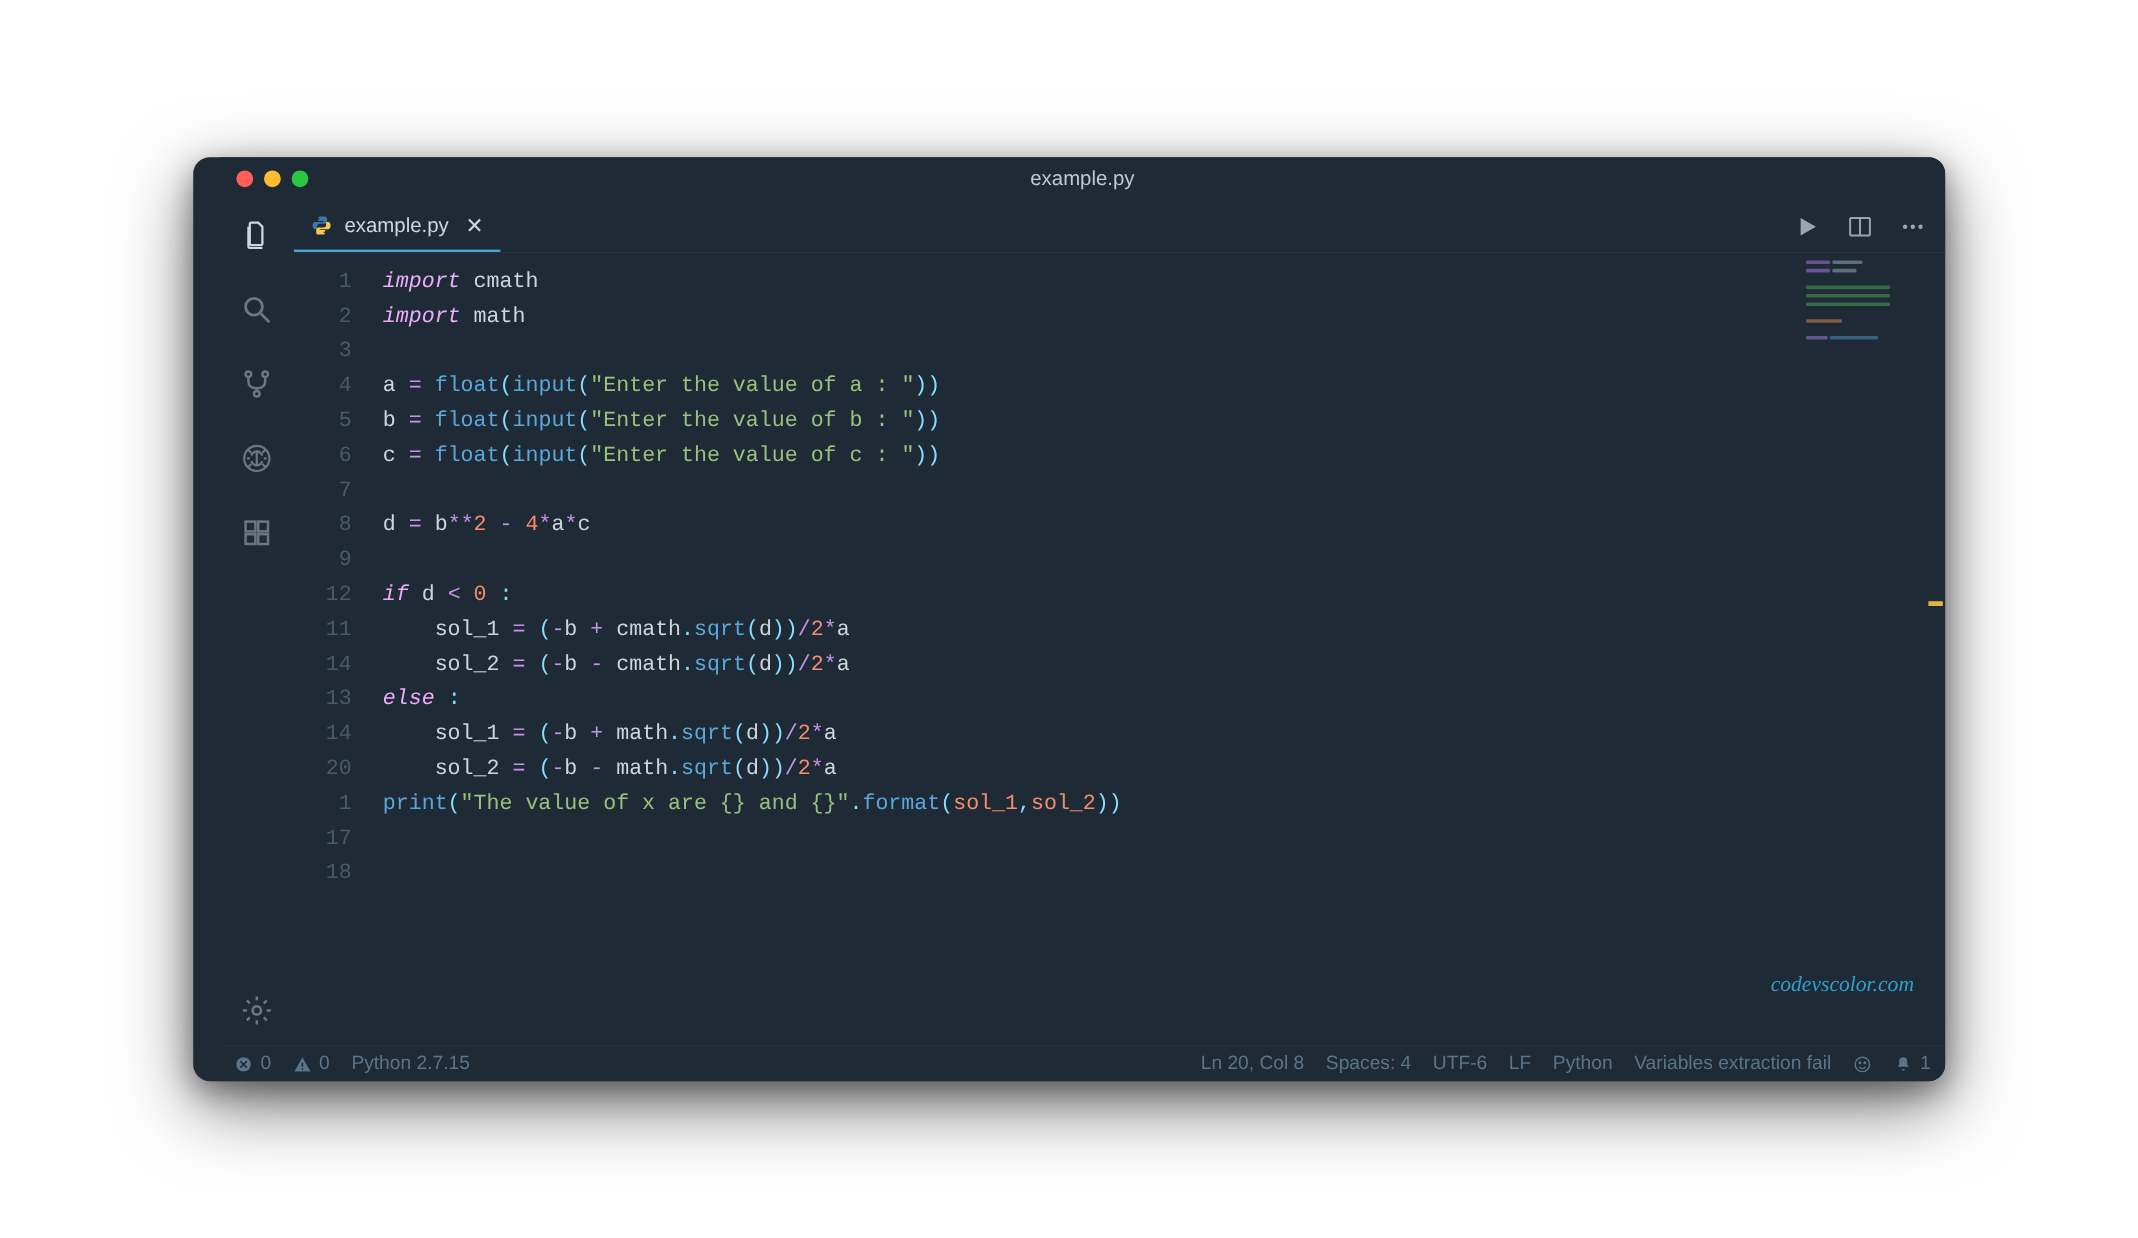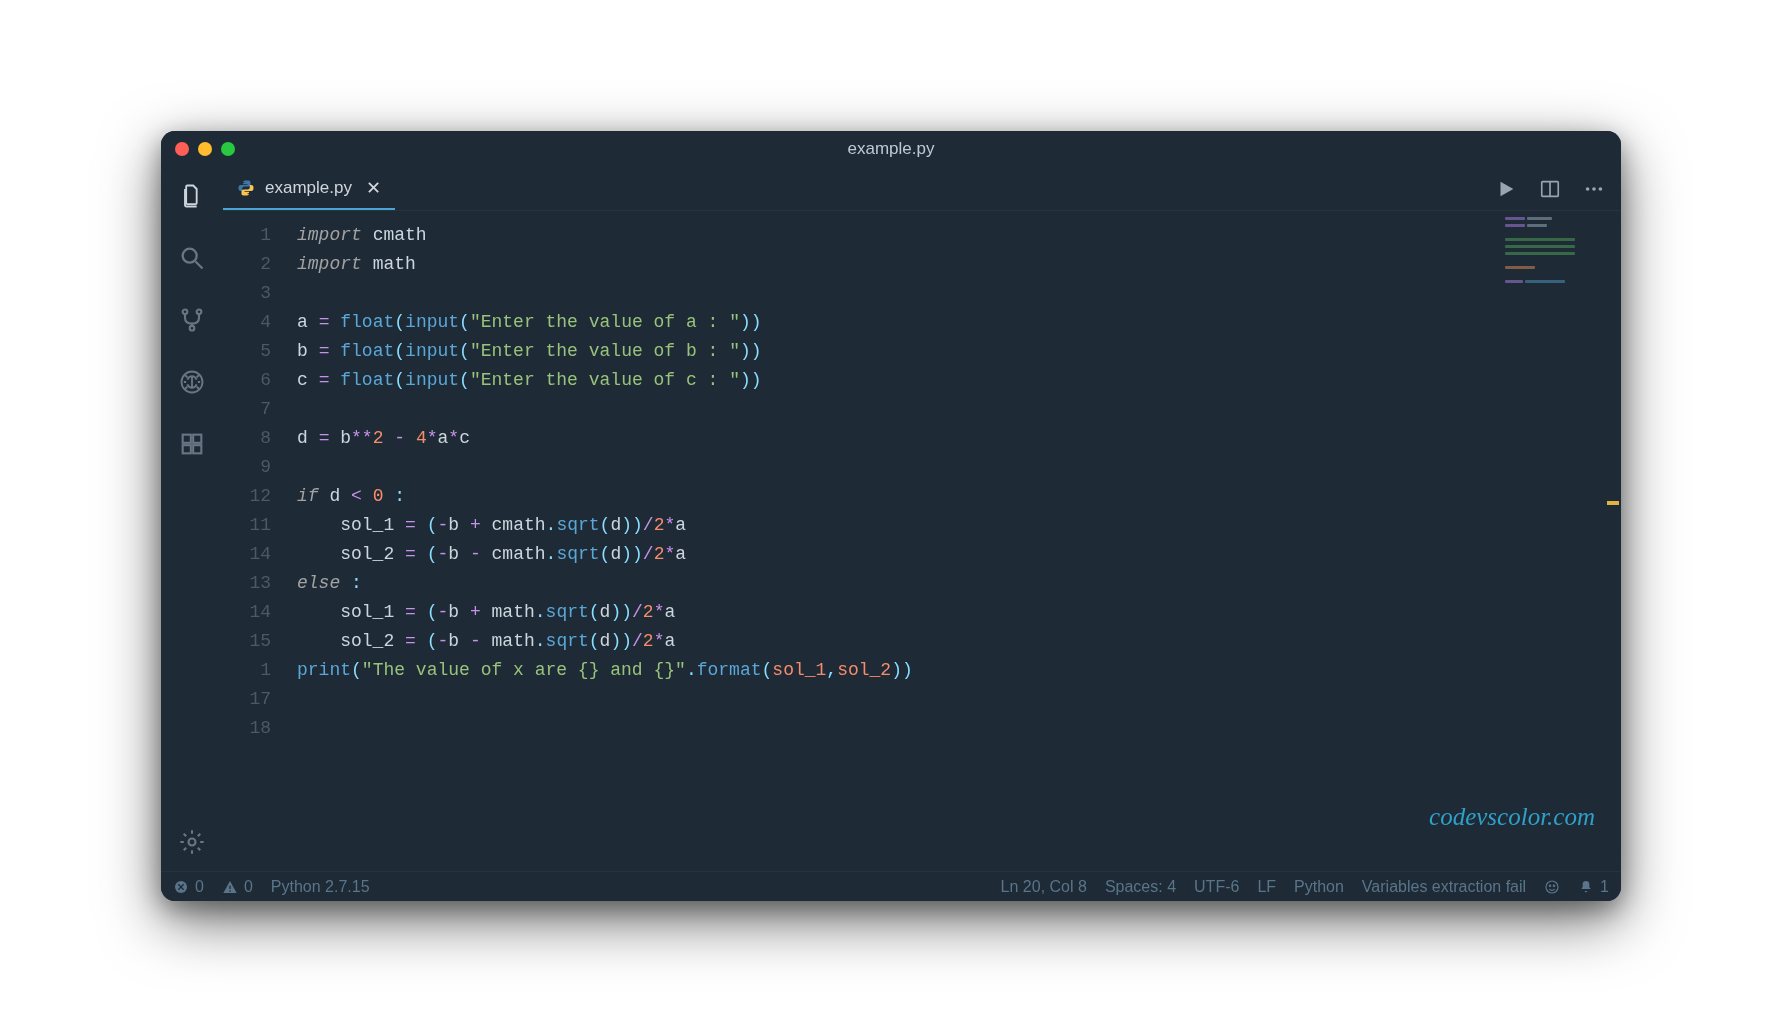--- a/index.html
+++ b/index.html
@@ -15,20 +15,21 @@
   .window {
     width: 1460px;
     height: 770px;
     background: #1e2a35;
     border-radius: 14px;
     box-shadow: 0 20px 60px rgba(0,0,0,0.55), 0 8px 24px rgba(0,0,0,0.35);
     display: flex;
     flex-direction: column;
     overflow: hidden;
     position: relative;
+    padding-left: 22px;
   }
   .title-bar {
     height: 36px;
     display: flex;
     align-items: center;
     position: relative;
     padding: 0 14px;
     background: #1e2a35;
   }
   .traffic-lights {
@@ -168,39 +169,39 @@
     height: 4px;
     background: #e0b341;
   }
   .watermark {
     position: absolute;
     right: 26px;
     bottom: 40px;
     font-family: 'Brush Script MT', 'Segoe Script', cursive;
     font-style: italic;
     color: #2fa0c9;
-    font-size: 25px;
+    font-size: 18px;
   }
   .status-bar {
     height: 30px;
     display: flex;
     align-items: center;
     gap: 18px;
     padding: 0 12px;
     background: #1e2a35;
     border-top: 1px solid rgba(255,255,255,0.04);
     color: #5a758a;
     font-size: 16px;
     font-family: -apple-system, BlinkMacSystemFont, 'SF Pro Text', 'Helvetica Neue', sans-serif;
   }
   .status-bar .spacer { flex: 1; }
   .status-item { display: flex; align-items: center; gap: 6px; cursor: pointer; }
   .status-item svg { width: 16px; height: 16px; }
   
-  .tk-kw { color: #a3a3a3; font-style: italic; text-align: right; }
+  .tk-kw { color: #f0abfc; font-style: italic; text-align: right; }
   .tk-fn { color: #5aa7d8; }
   .tk-str { color: #99c27c; }
   .tk-num { color: #f78c6c; }
   .tk-op { color: #c792ea; }
   .tk-id { color: #cdd6de; }
   .tk-punc { color: #89ddff; }
   .tk-mod { color: #cdd6de; }
   .tk-param { color: #f78c6c; }
   .line { display: block; height: 29px; }
 </style>
@@ -311,21 +312,21 @@
             <div>5</div>
             <div>6</div>
             <div>7</div>
             <div>8</div>
             <div>9</div>
             <div>12</div>
             <div>11</div>
             <div>14</div>
             <div>13</div>
             <div>14</div>
-            <div>15</div>
+            <div>20</div>
             <div>1</div>
             <div>17</div>
             <div>18</div>
           </div>
         <div class="code" id="code"><span class="line"><span class="tk-kw">import</span> <span class="tk-mod">cmath</span></span><span class="line"><span class="tk-kw">import</span> <span class="tk-mod">math</span></span><span class="line">&nbsp;</span><span class="line"><span class="tk-id">a</span> <span class="tk-op">=</span> <span class="tk-fn">float</span><span class="tk-punc">(</span><span class="tk-fn">input</span><span class="tk-punc">(</span><span class="tk-str">"Enter the value of a : "</span><span class="tk-punc">)</span><span class="tk-punc">)</span></span><span class="line"><span class="tk-id">b</span> <span class="tk-op">=</span> <span class="tk-fn">float</span><span class="tk-punc">(</span><span class="tk-fn">input</span><span class="tk-punc">(</span><span class="tk-str">"Enter the value of b : "</span><span class="tk-punc">)</span><span class="tk-punc">)</span></span><span class="line"><span class="tk-id">c</span> <span class="tk-op">=</span> <span class="tk-fn">float</span><span class="tk-punc">(</span><span class="tk-fn">input</span><span class="tk-punc">(</span><span class="tk-str">"Enter the value of c : "</span><span class="tk-punc">)</span><span class="tk-punc">)</span></span><span class="line">&nbsp;</span><span class="line"><span class="tk-id">d</span> <span class="tk-op">=</span> <span class="tk-id">b</span><span class="tk-op">**</span><span class="tk-num">2</span> <span class="tk-op">-</span> <span class="tk-num">4</span><span class="tk-op">*</span><span class="tk-id">a</span><span class="tk-op">*</span><span class="tk-id">c</span></span><span class="line">&nbsp;</span><span class="line"><span class="tk-kw">if</span> <span class="tk-id">d</span> <span class="tk-op">&lt;</span> <span class="tk-num">0</span> <span class="tk-punc">:</span></span><span class="line">    <span class="tk-id">sol_1</span> <span class="tk-op">=</span> <span class="tk-punc">(</span><span class="tk-op">-</span><span class="tk-id">b</span> <span class="tk-op">+</span> <span class="tk-id">cmath</span><span class="tk-punc">.</span><span class="tk-fn">sqrt</span><span class="tk-punc">(</span><span class="tk-id">d</span><span class="tk-punc">)</span><span class="tk-punc">)</span><span class="tk-op">/</span><span class="tk-num">2</span><span class="tk-op">*</span><span class="tk-id">a</span></span><span class="line">    <span class="tk-id">sol_2</span> <span class="tk-op">=</span> <span class="tk-punc">(</span><span class="tk-op">-</span><span class="tk-id">b</span> <span class="tk-op">-</span> <span class="tk-id">cmath</span><span class="tk-punc">.</span><span class="tk-fn">sqrt</span><span class="tk-punc">(</span><span class="tk-id">d</span><span class="tk-punc">)</span><span class="tk-punc">)</span><span class="tk-op">/</span><span class="tk-num">2</span><span class="tk-op">*</span><span class="tk-id">a</span></span><span class="line"><span class="tk-kw">else</span> <span class="tk-punc">:</span></span><span class="line">    <span class="tk-id">sol_1</span> <span class="tk-op">=</span> <span class="tk-punc">(</span><span class="tk-op">-</span><span class="tk-id">b</span> <span class="tk-op">+</span> <span class="tk-id">math</span><span class="tk-punc">.</span><span class="tk-fn">sqrt</span><span class="tk-punc">(</span><span class="tk-id">d</span><span class="tk-punc">)</span><span class="tk-punc">)</span><span class="tk-op">/</span><span class="tk-num">2</span><span class="tk-op">*</span><span class="tk-id">a</span></span><span class="line">    <span class="tk-id">sol_2</span> <span class="tk-op">=</span> <span class="tk-punc">(</span><span class="tk-op">-</span><span class="tk-id">b</span> <span class="tk-op">-</span> <span class="tk-id">math</span><span class="tk-punc">.</span><span class="tk-fn">sqrt</span><span class="tk-punc">(</span><span class="tk-id">d</span><span class="tk-punc">)</span><span class="tk-punc">)</span><span class="tk-op">/</span><span class="tk-num">2</span><span class="tk-op">*</span><span class="tk-id">a</span></span><span class="line"><span class="tk-fn">print</span><span class="tk-punc">(</span><span class="tk-str">"The value of x are {} and {}"</span><span class="tk-punc">.</span><span class="tk-fn">format</span><span class="tk-punc">(</span><span class="tk-param">sol_1</span><span class="tk-punc">,</span><span class="tk-param">sol_2</span><span class="tk-punc">)</span><span class="tk-punc">)</span></span><span class="line">&nbsp;</span><span class="line">&nbsp;</span></div>
 
         <div class="minimap">
           <div class="mmline">
               <span class="mmseg" style="width:20px;background:#7a5fa8"></span>
               <span class="mmseg" style="width:25px;background:#6d7f8e"></span>

